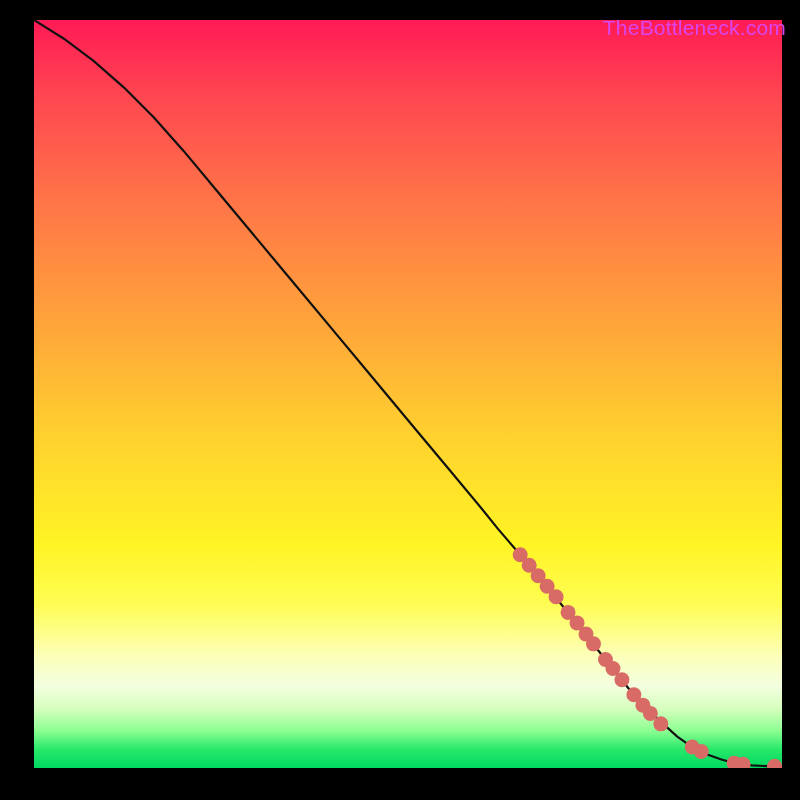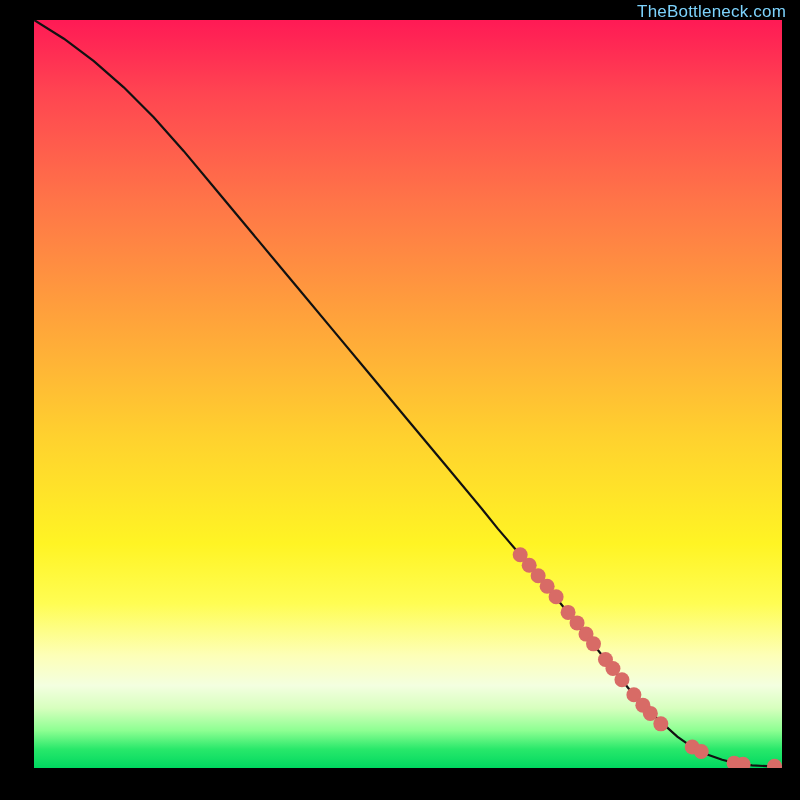--- a/index.html
+++ b/index.html
@@ -29,24 +29,24 @@
       #fdffb8 85%,
       #f3ffe0 89%,
       #d7ffbe 92%,
       #8dff92 95%,
       #28e86a 97.5%,
       #00d860 100%
     );
   }
   .watermark {
     position: absolute;
-    top: 2px;
+    top: 16px;
     right: 14px;
-    color: #7dd3fc;
-    font-size: 17px;
+    color: #d946ef;
+    font-size: 21px;
     letter-spacing: 0.2px;
     font-weight: 500;
   }
   svg.plot {
     position: absolute;
     left: 0;
     top: 0;
     width: 748px;
     height: 748px;
   }

